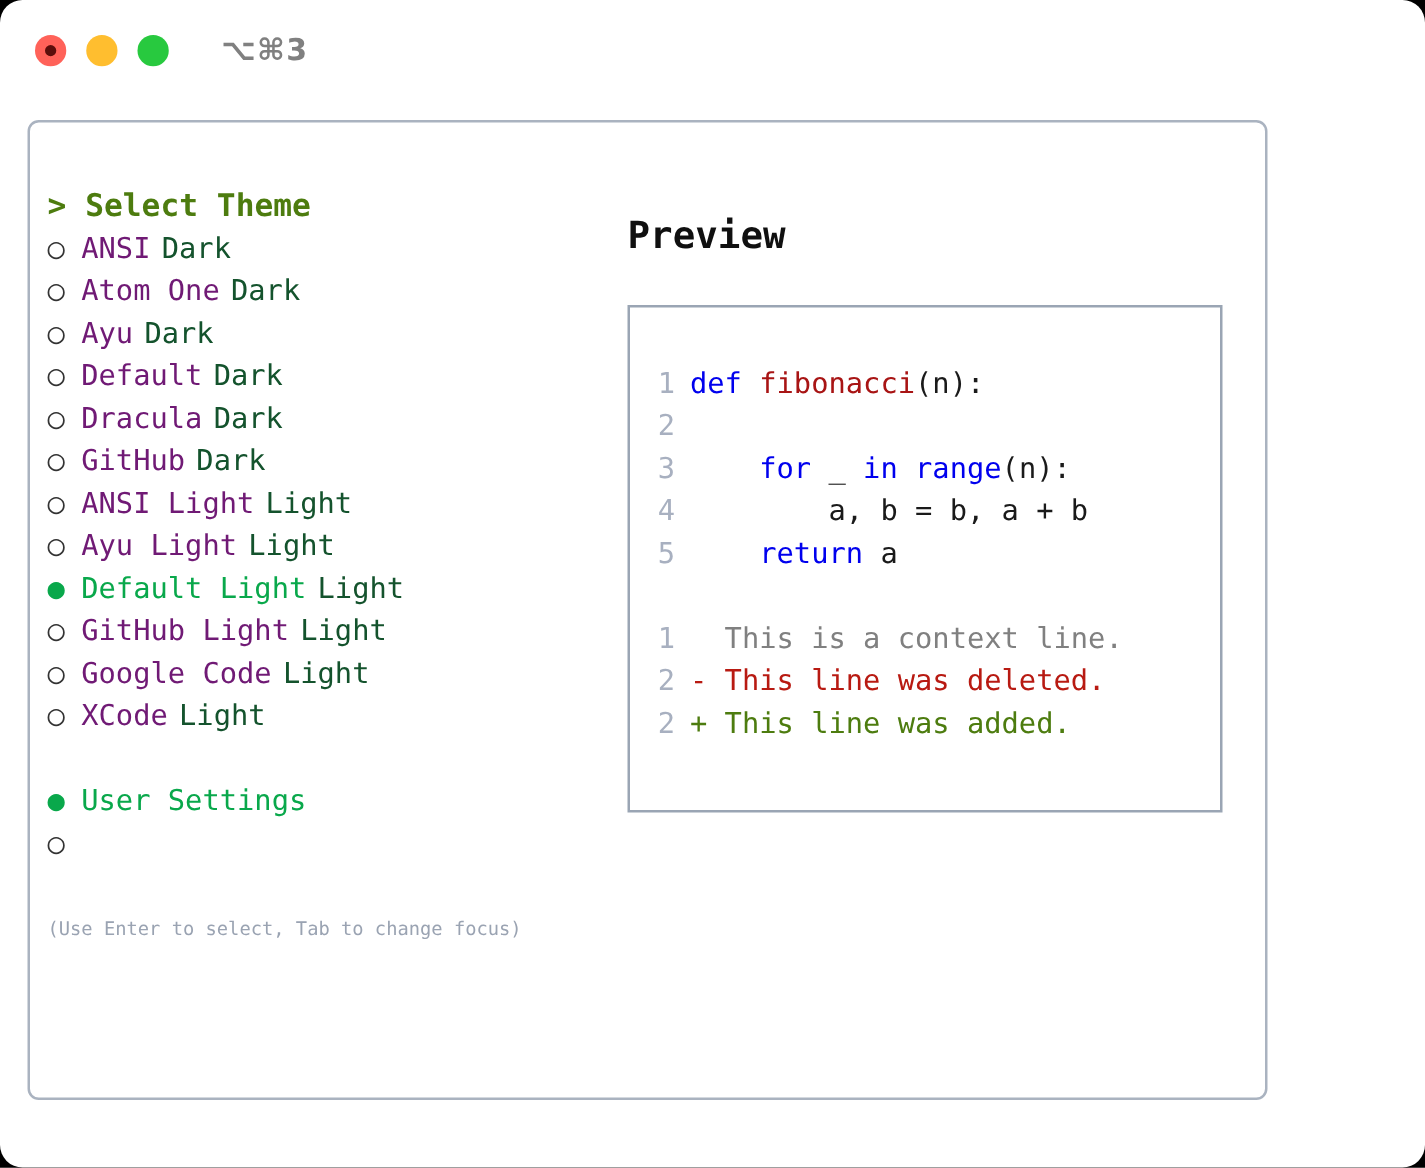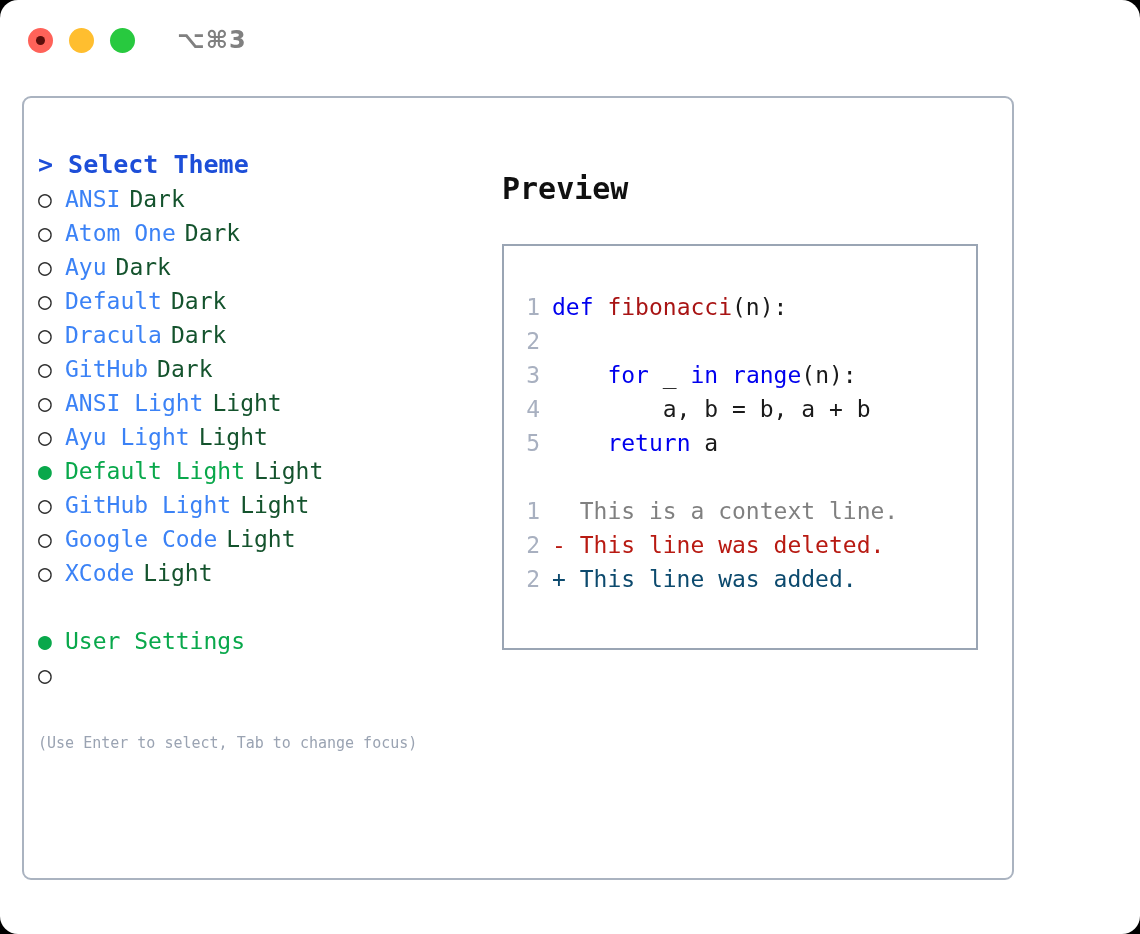--- a/index.html
+++ b/index.html
@@ -95,21 +95,21 @@
   .left-col {
     position: absolute;
     left: 14px;
     top: 50px;
     width: 440px;
   }
 
   .list-header {
     font-size: 25px;
     font-weight: 700;
-    color: #1d4ed8;
+    color: #4d7c0f;
     line-height: 34px;
     white-space: pre;
     letter-spacing: 0px;
   }
 
   .opt-row {
     display: flex;
     align-items: baseline;
     line-height: 34px;
     font-size: 23px;
@@ -118,21 +118,21 @@
   }
   .marker {
     display: inline-block;
     width: 27px;
     flex: 0 0 27px;
     font-size: 23px;
     color: #333333;
     white-space: pre;
   }
   .marker.on { color: #09a84b; }
-  .opt-label { color: #3b82f6; }
+  .opt-label { color: #701a75; }
   .opt-row.selected .opt-label { color: #09a84b; }
   .opt-kind {
     color: #14532d;
     padding-left: 9px;
   }
 
   .section-gap { height: 34px; }
 
   .section-header {
     font-size: 23px;
@@ -194,21 +194,21 @@
   .code-text { color: #1a1a1a; }
 
   .tok-kw   { color: #0000ee; }
   .tok-fn   { color: #a81414; }
   .tok-plain{ color: #1a1a1a; }
 
   .blank-line { height: 34px; }
 
   .diff-ctx { color: #808080; }
   .diff-del { color: #b81a12; }
-  .diff-add { color: #0c4a6e; }
+  .diff-add { color: #4d7c0f; }
 </style>
 </head>
 <body>
 
 <div class="window">
 
   <div class="titlebar">
     <div class="lights">
       <div class="light light-close">
         <div class="light-dot"></div>

